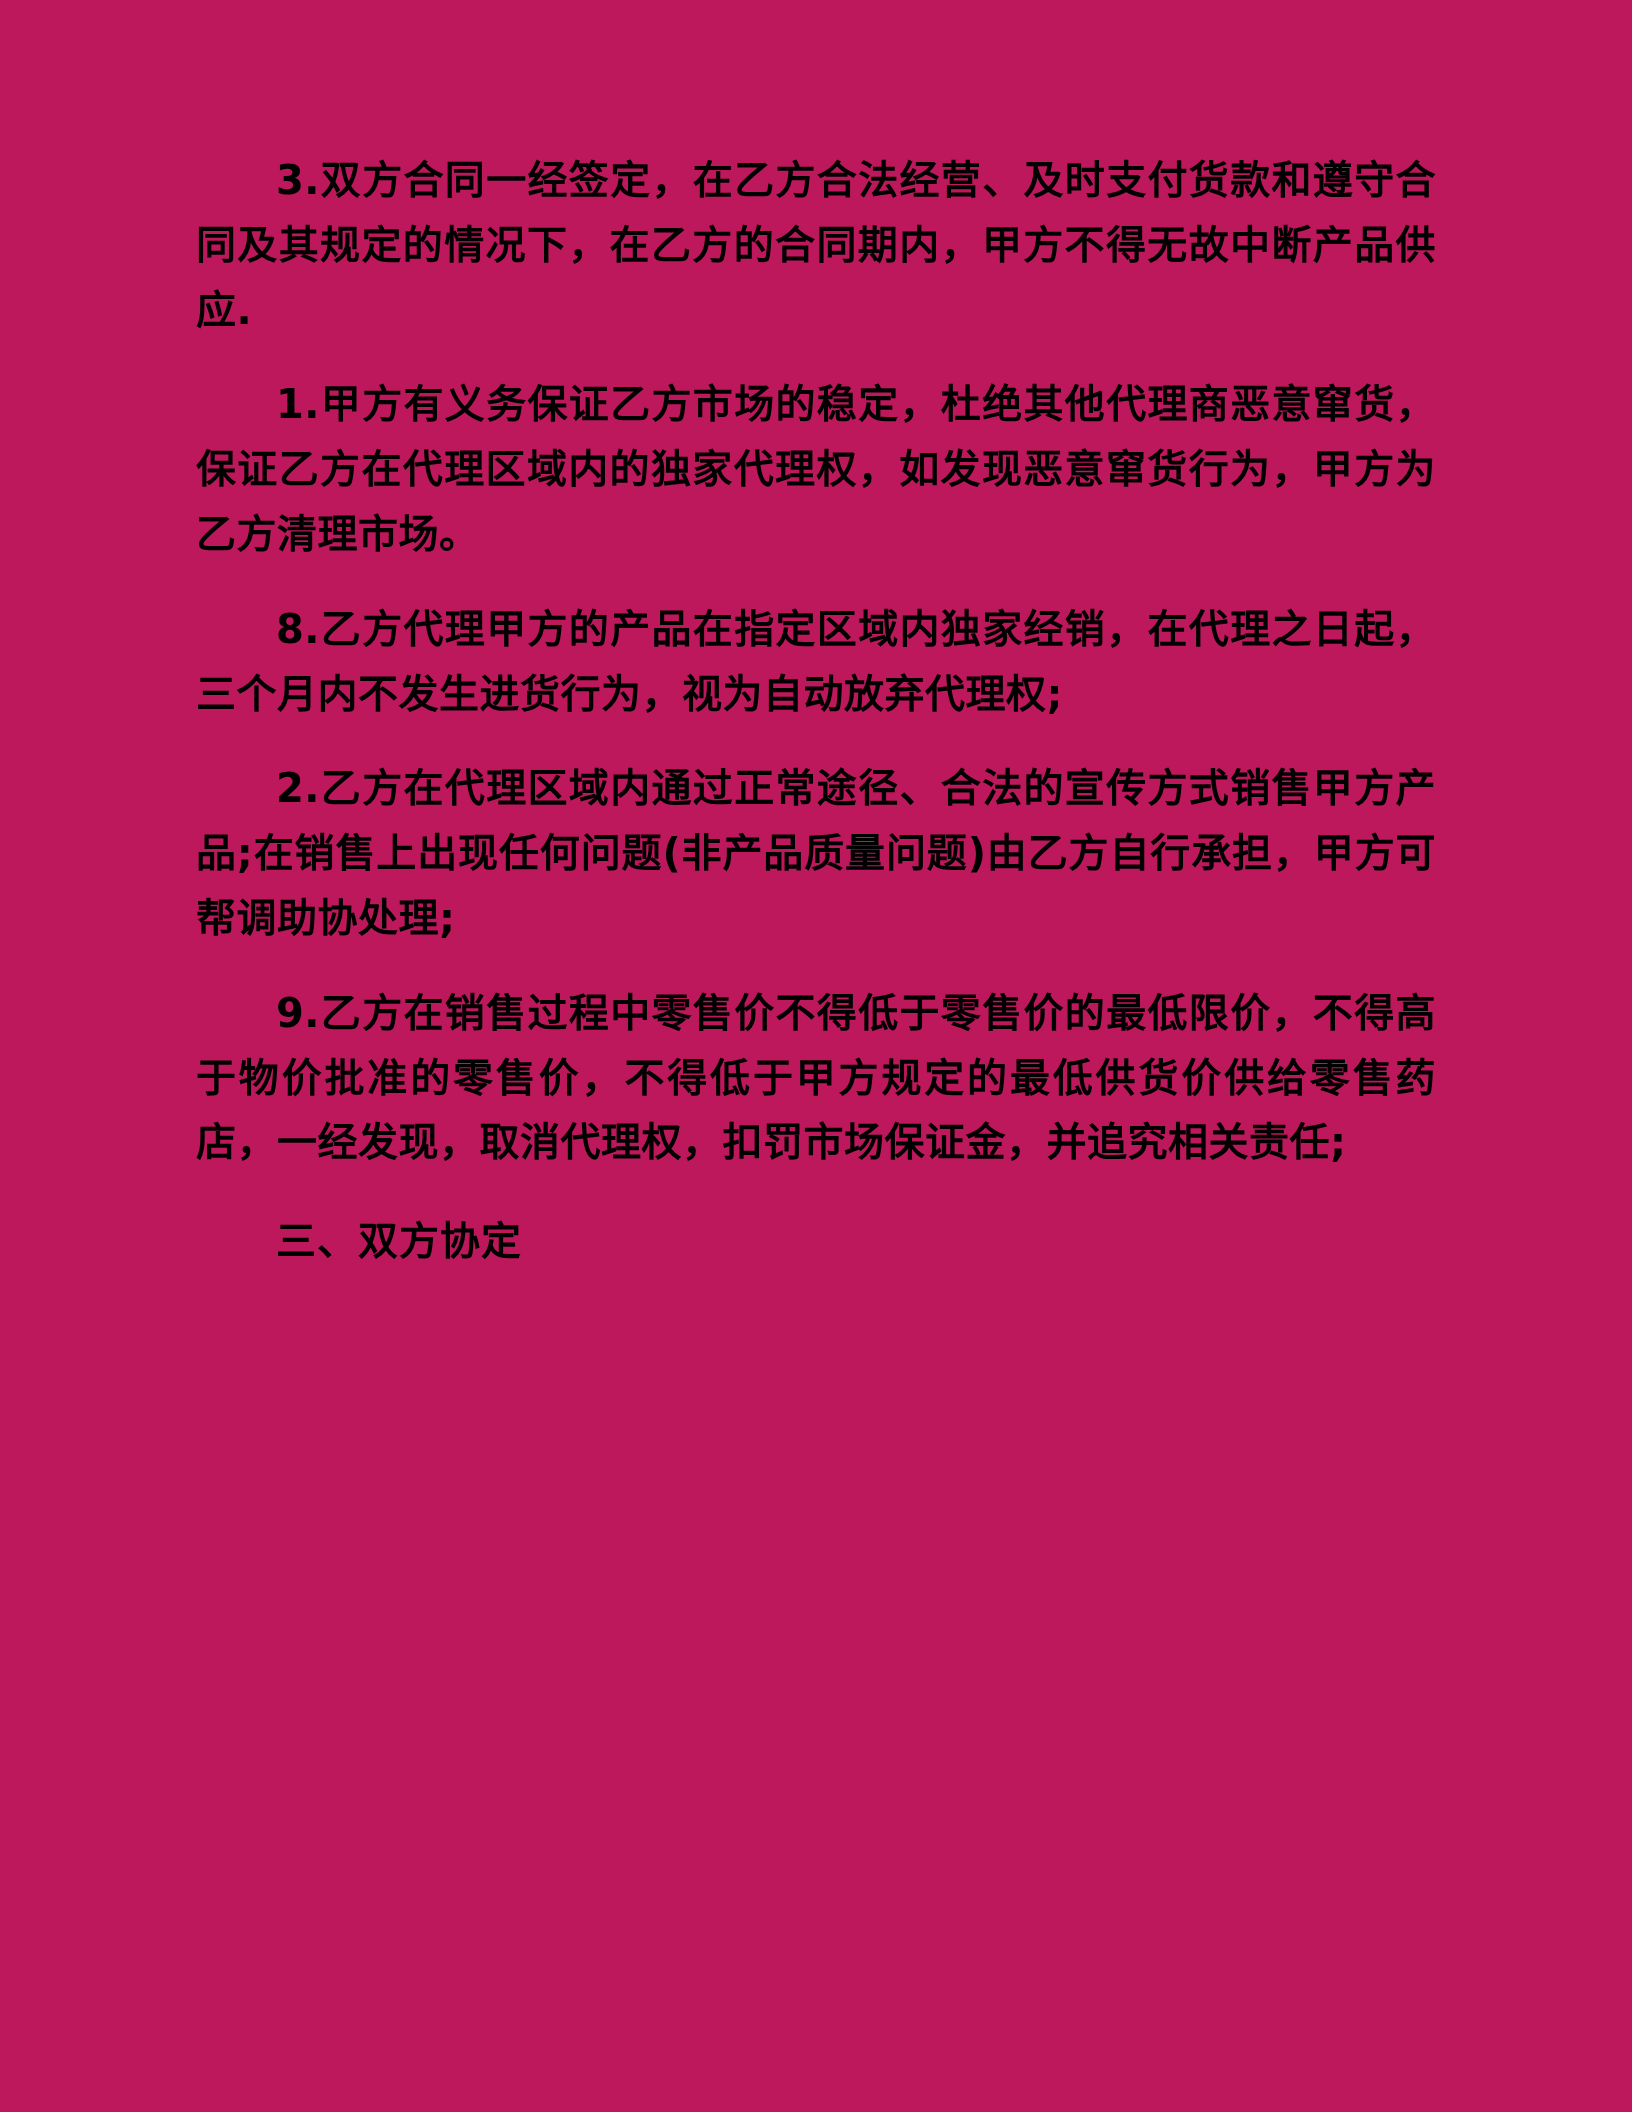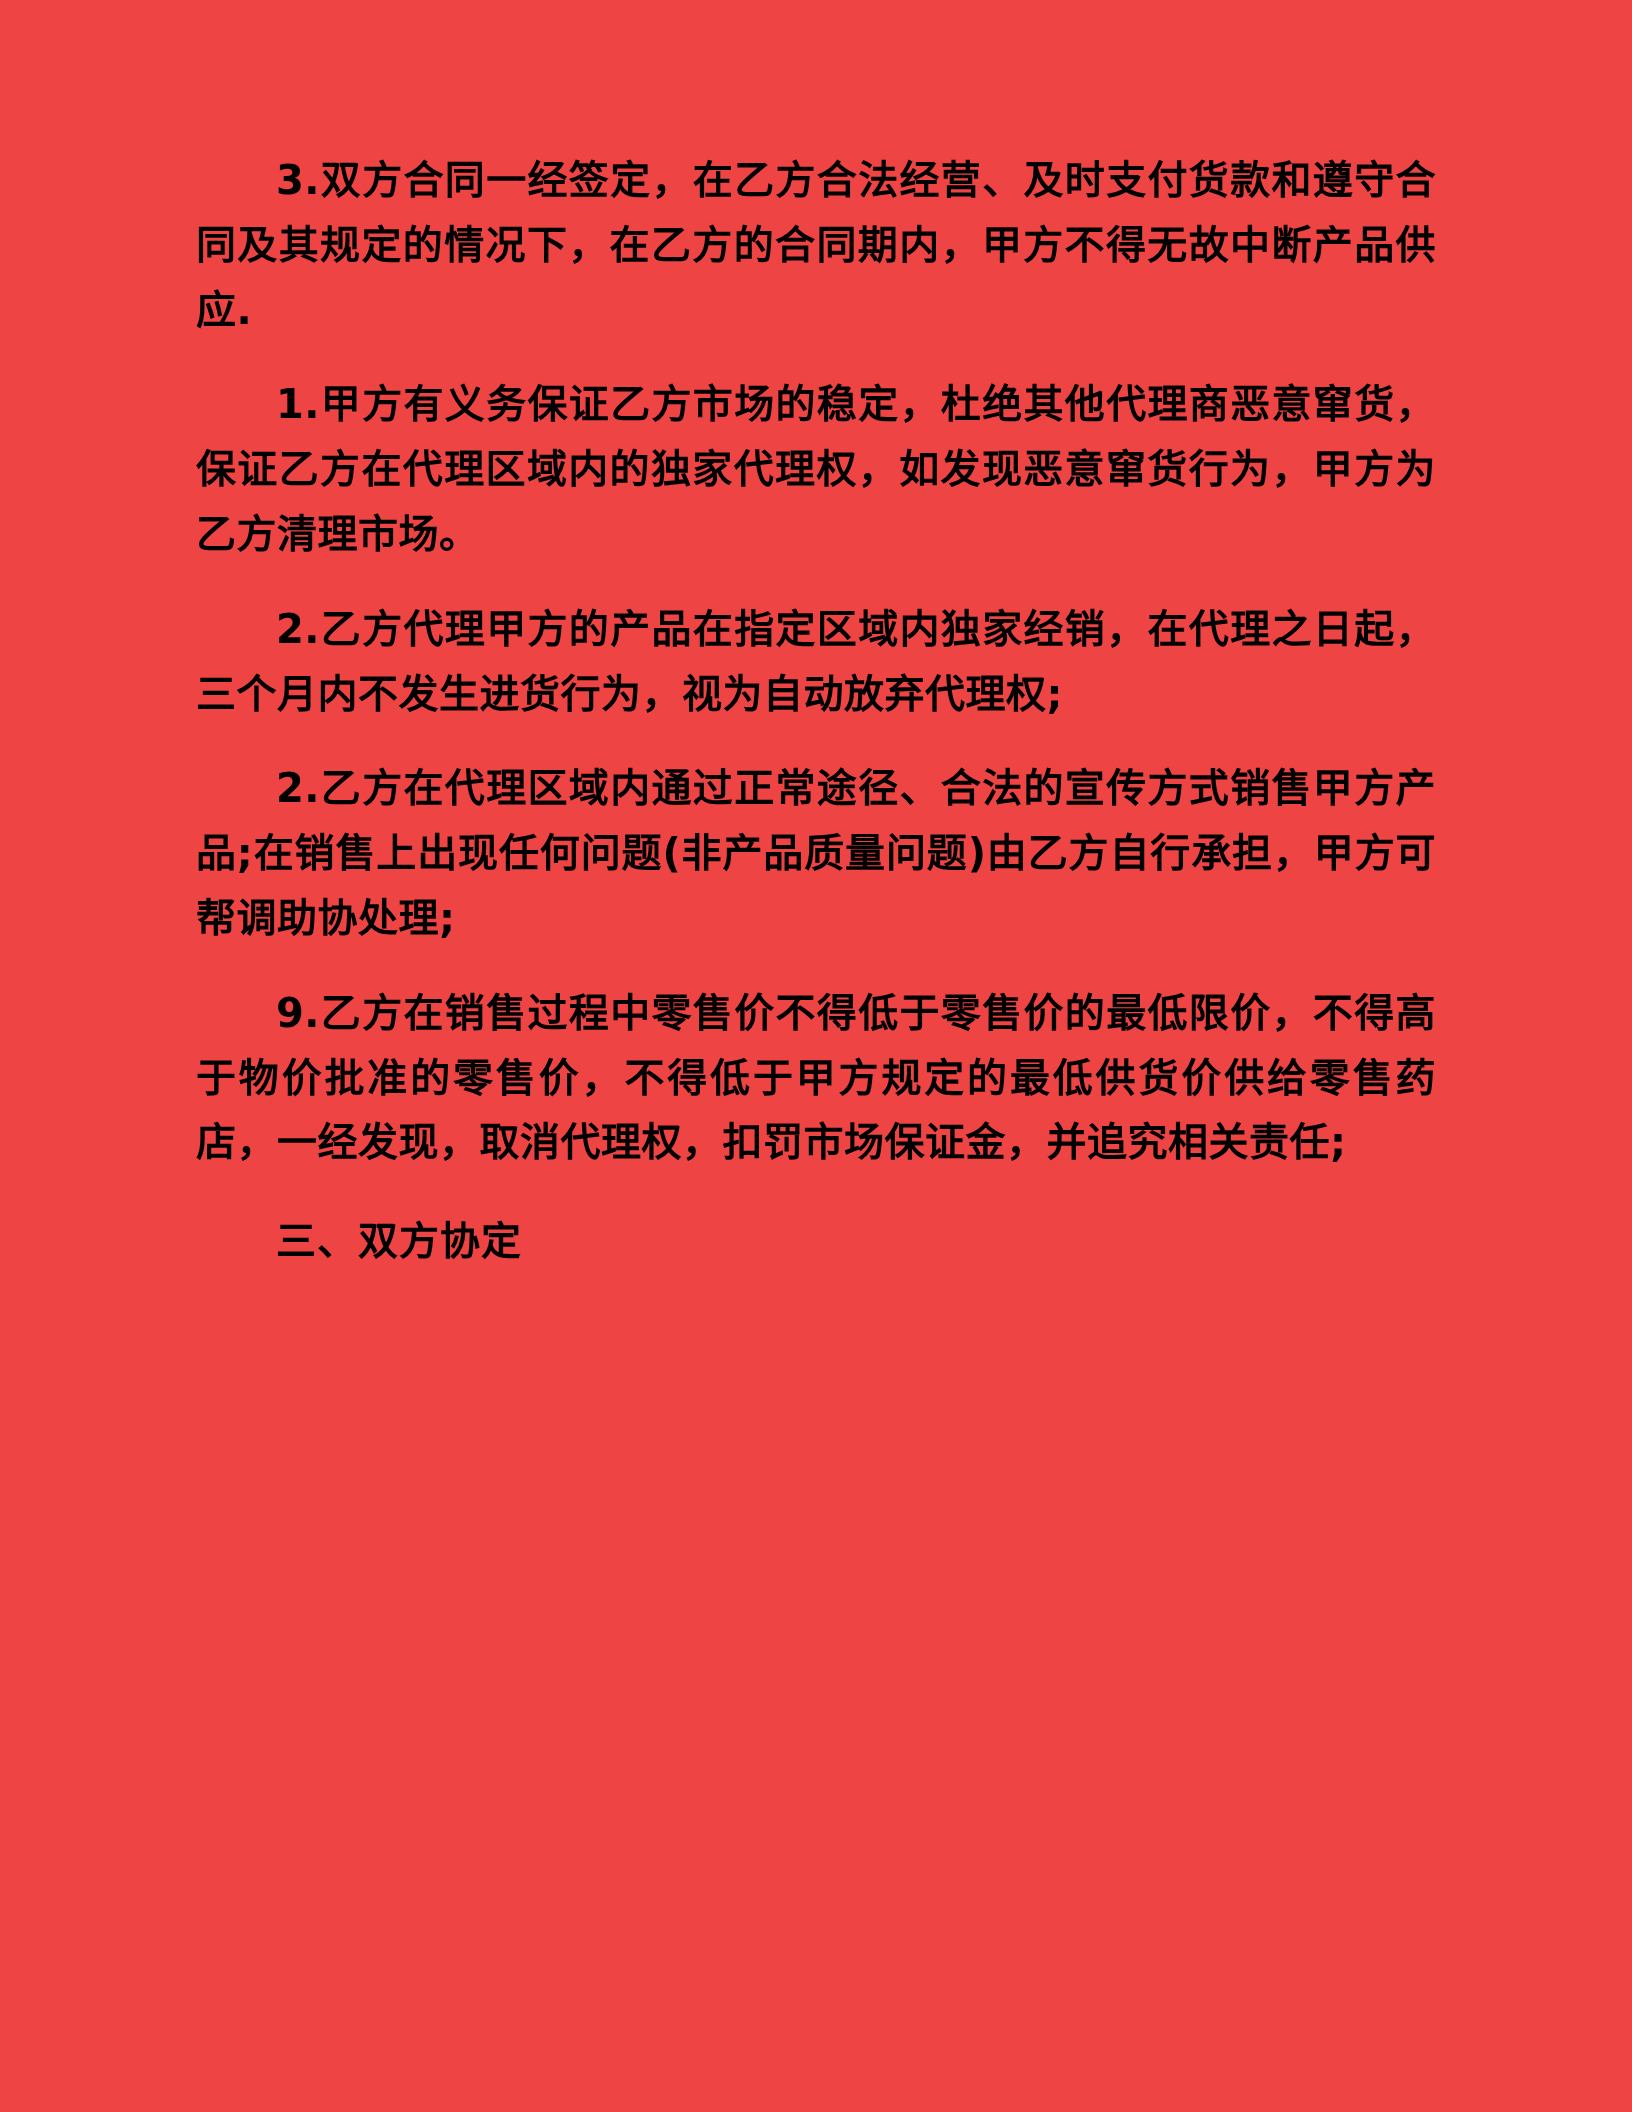--- a/index.html
+++ b/index.html
@@ -3,21 +3,21 @@
 <meta charset="utf-8">
 <style>
   html, body {
     margin: 0;
     padding: 0;
     background: #ffffff;
   }
   .page {
     width: 1632px;
     height: 2112px;
-    background: #ef4444;
+    background: #be185d;
     box-sizing: border-box;
     padding: 148px 196px 0 196px;
     font-family: "DejaVu Sans", "Liberation Sans", sans-serif;
     color: #000000;
     position: relative;
     overflow: hidden;
   }
   .doc-body {
     width: 100%;
   }
@@ -52,21 +52,21 @@
 <body>
 
 <div class="page">
   <div class="doc-body">
 
     <p class="para">3.双方合同一经签定，在乙方合法经营、及时支付货款和遵守合同及其规定的情况下，在乙方的合同期内，甲方不得无故中断产品供应.</p>
 
     <p class="para">1.甲方有义务保证乙方市场的稳定，杜绝其他代理商恶意窜货，保证乙方在代理区域内的独家代理权，如发现恶意窜货行为，甲方为乙方清理市场。</p>
 
 
-    <p class="para">2.乙方代理甲方的产品在指定区域内独家经销，在代理之日起，三个月内不发生进货行为，视为自动放弃代理权;</p>
+    <p class="para">8.乙方代理甲方的产品在指定区域内独家经销，在代理之日起，三个月内不发生进货行为，视为自动放弃代理权;</p>
 
 
     <p class="para">2.乙方在代理区域内通过正常途径、合法的宣传方式销售甲方产品;在销售上出现任何问题(非产品质量问题)由乙方自行承担，甲方可帮调助协处理;</p>
 
     <p class="para">9.乙方在销售过程中零售价不得低于零售价的最低限价，不得高于物价批准的零售价，不得低于甲方规定的最低供货价供给零售药店，一经发现，取消代理权，扣罚市场保证金，并追究相关责任;</p>
 
     <p class="heading spaced">三、双方协定</p>
 
   </div>
 </div>

